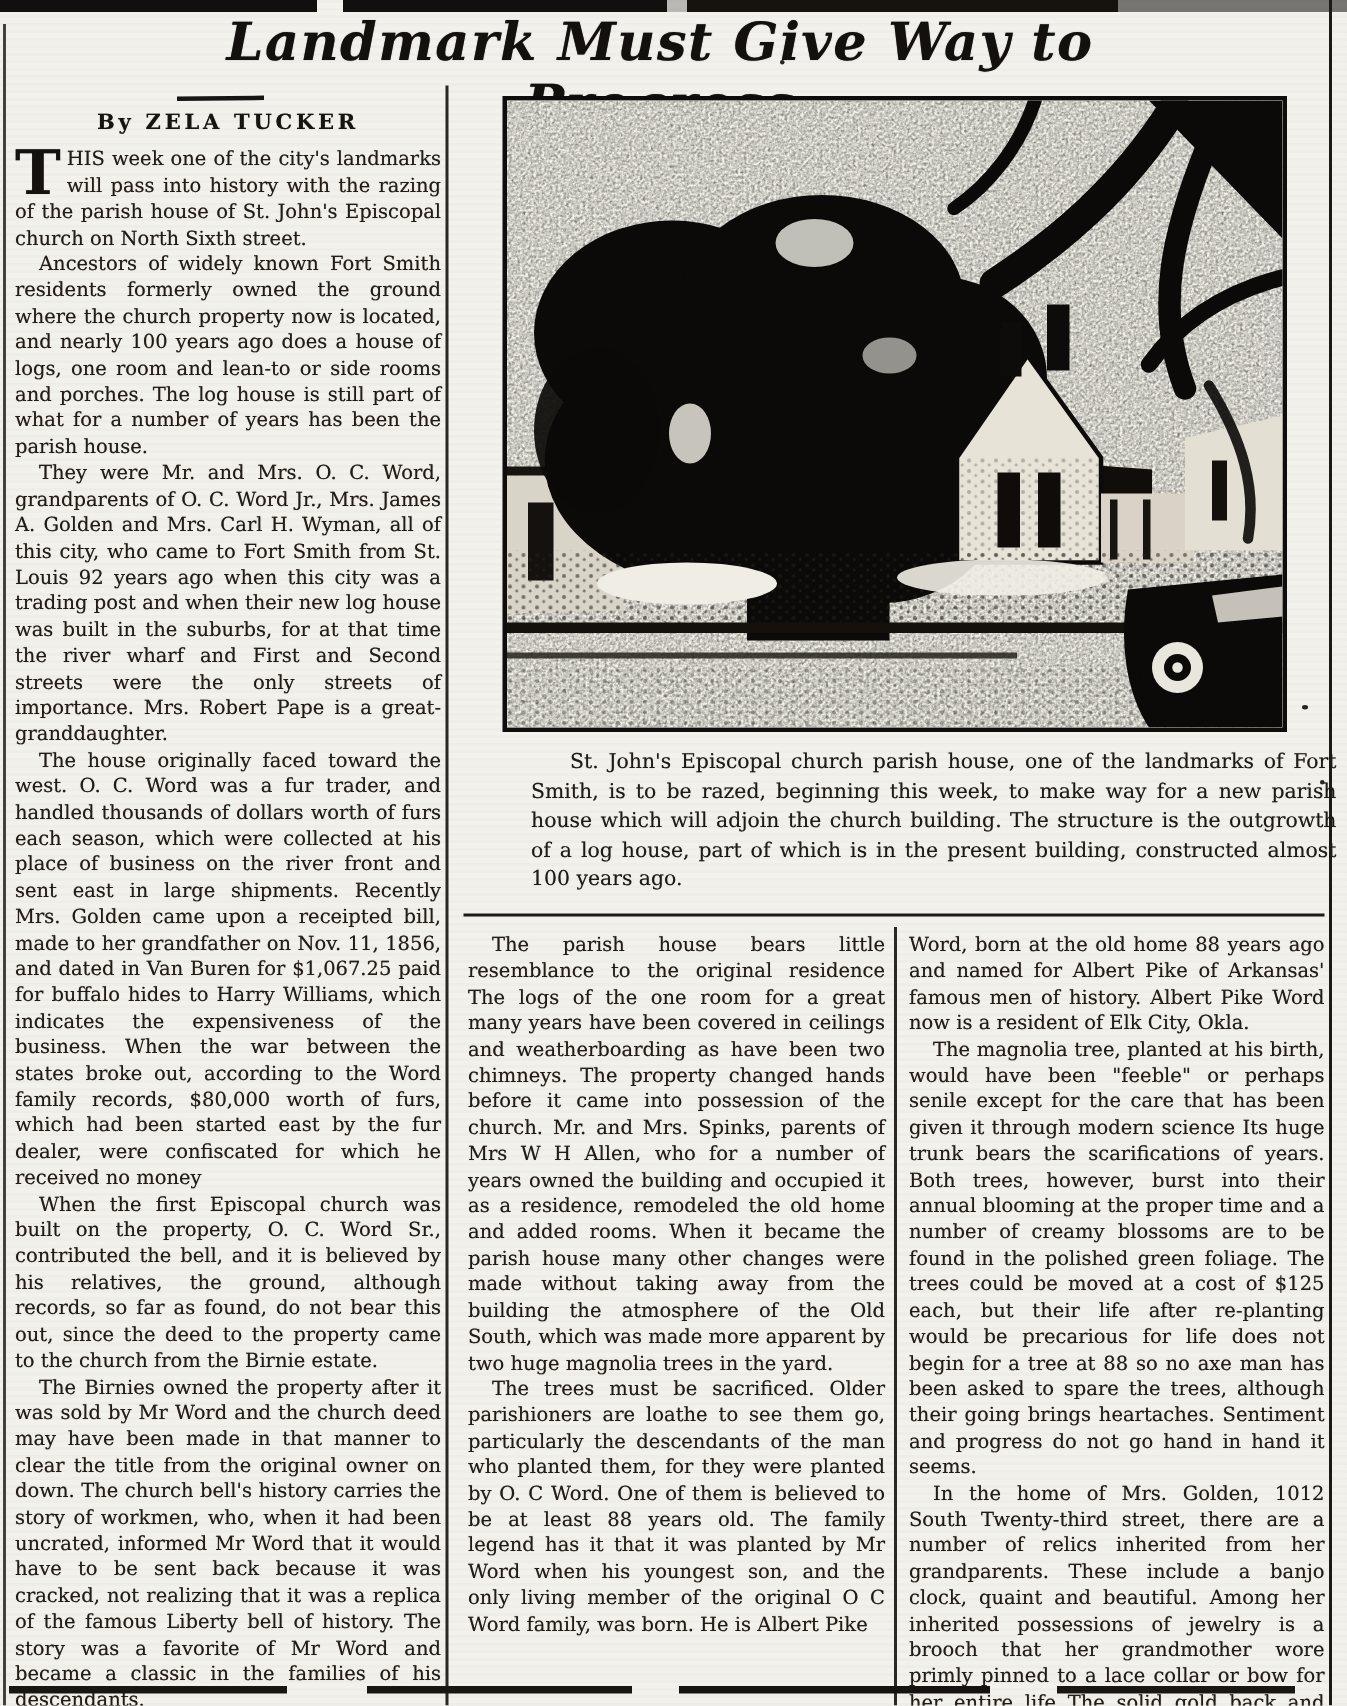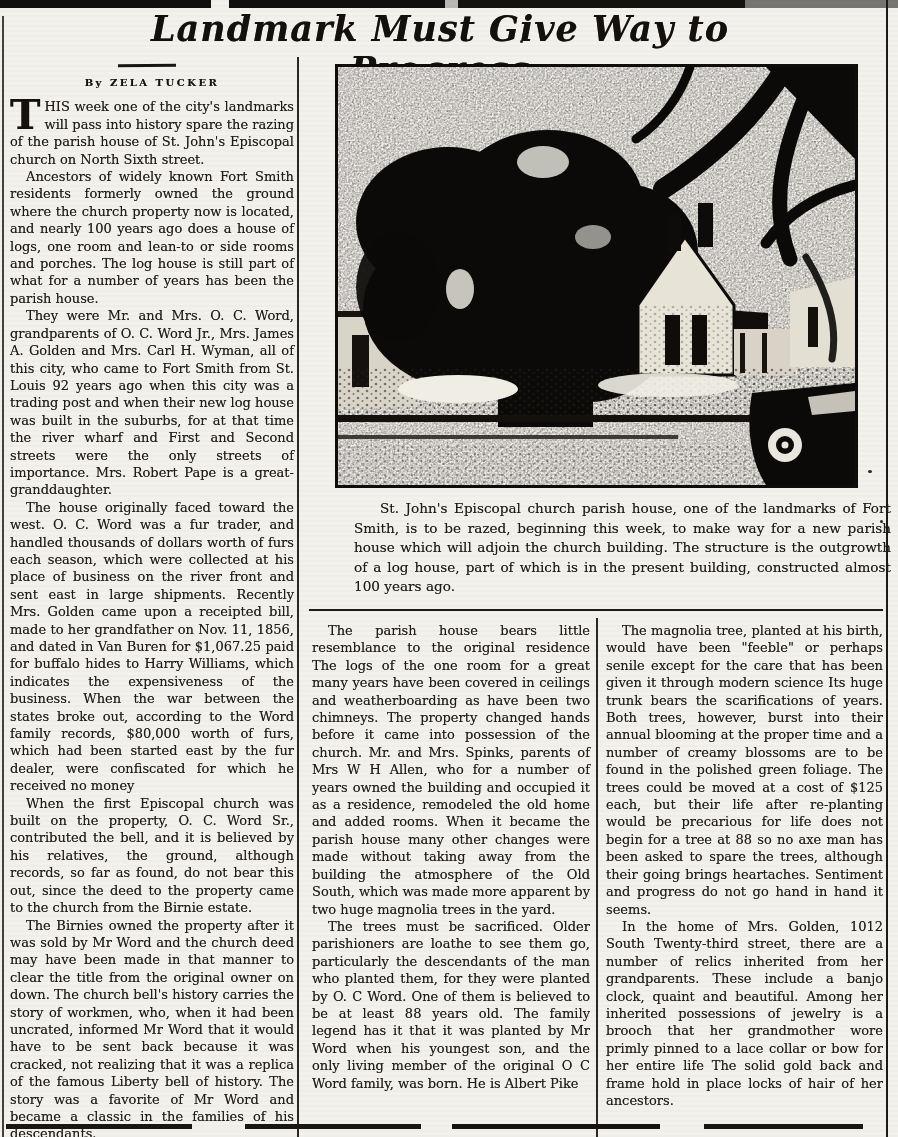--- a/index.html
+++ b/index.html
@@ -28,21 +28,21 @@
     position:absolute;left:60px;top:8px;width:760px;margin:0;
     text-align:center;
     font-family:"DejaVu Serif", serif;
     font-style:italic;font-weight:bold;
     font-size:35px;letter-spacing:1px;
     color:#13100d;
     text-shadow:0 0 .6px rgba(0,0,0,.6);
   }
   .byline-dash{position:absolute;left:118px;top:64px;width:58px;height:3px;background:#171513;transform:rotate(-.6deg);}
   .byline{
-    text-align:center;font-weight:bold;font-size:10px;letter-spacing:2.5px;
+    text-align:center;font-weight:bold;font-size:14px;letter-spacing:2.5px;
     margin:0 0 7px 0;color:#181511;white-space:nowrap;
   }
   .col{
     position:absolute;
     font-size:13px;line-height:17.4px;
     text-align:justify;
     color:#221c15;
     text-shadow:0 0 .45px rgba(20,15,10,.55);
   }
   .col p{margin:0;text-indent:16px;}
@@ -85,21 +85,21 @@
 
   <div class="top-bar"></div>
   <div class="edge-left"></div>
   <div class="edge-right"></div>
 
   <h1 class="headline">Landmark Must Give Way to Progress</h1>
   <div class="byline-dash"></div>
 
   <div class="col col-left">
     <div class="byline">By ZELA TUCKER</div>
-    <p class="p-first"><span class="dropcap">T</span><span>HIS week one of the city's landmarks will pass into history spare the razing of the parish house of St. John's Episcopal church on North Sixth street.</span></p>
+    <p class="p-first"><span class="dropcap">T</span><span>HIS week one of the city's landmarks will pass into history with the razing of the parish house of St. John's Episcopal church on North Sixth street.</span></p>
     <p>Ancestors of widely known Fort Smith residents formerly owned the ground where the church property now is located, and nearly 100 years ago does a house of logs, one room and lean-to or side rooms and porches. The log house is still part of what for a number of years has been the parish house.</p>
     <p>They were Mr. and Mrs. O. C. Word, grandparents of O. C. Word Jr., Mrs. James A. Golden and Mrs. Carl H. Wyman, all of this city, who came to Fort Smith from St. Louis 92 years ago when this city was a trading post and when their new log house was built in the suburbs, for at that time the river wharf and First and Second streets were the only streets of importance. Mrs. Robert Pape is a great-granddaughter.</p>
     <p>The house originally faced toward the west. O. C. Word was a fur trader, and handled thousands of dollars worth of furs each season, which were collected at his place of business on the river front and sent east in large shipments. Recently Mrs. Golden came upon a receipted bill, made to her grandfather on Nov. 11, 1856, and dated in Van Buren for $1,067.25 paid for buffalo hides to Harry Williams, which indicates the expensiveness of the business. When the war between the states broke out, according to the Word family records, $80,000 worth of furs, which had been started east by the fur dealer, were confiscated for which he received no money</p>
     <p>When the first Episcopal church was built on the property, O. C. Word Sr., contributed the bell, and it is believed by his relatives, the ground, although records, so far as found, do not bear this out, since the deed to the property came to the church from the Birnie estate.</p>
     <p>The Birnies owned the property after it was sold by Mr Word and the church deed may have been made in that manner to clear the title from the original owner on down. The church bell's history carries the story of workmen, who, when it had been uncrated, informed Mr Word that it would have to be sent back because it was cracked, not realizing that it was a replica of the famous Liberty bell of history. The story was a favorite of Mr Word and became a classic in the families of his descendants.</p>
 
   </div>
 
   <figure class="photo">
     <svg viewBox="0 0 517 418" preserveAspectRatio="none">
@@ -179,20 +179,21 @@
   <div class="hr-mid"></div>
   <div class="vr-1"></div>
   <div class="vr-2"></div>
 
   <div class="col col-mid">
     <p>The parish house bears little resemblance to the original residence The logs of the one room for a great many years have been covered in ceilings and weatherboarding as have been two chimneys. The property changed hands before it came into possession of the church. Mr. and Mrs. Spinks, parents of Mrs W H Allen, who for a number of years owned the building and occupied it as a residence, remodeled the old home and added rooms. When it became the parish house many other changes were made without taking away from the building the atmosphere of the Old South, which was made more apparent by two huge magnolia trees in the yard.</p>
     <p>The trees must be sacrificed. Older parishioners are loathe to see them go, particularly the descendants of the man who planted them, for they were planted by O. C Word. One of them is believed to be at least 88 years old. The family legend has it that it was planted by Mr Word when his youngest son, and the only living member of the original O C Word family, was born. He is Albert Pike</p>
   </div>
 
   <div class="col col-right">
+    <p class="cont">Word, born at the old home 88 years ago and named for Albert Pike of Arkansas' famous men of history. Albert Pike Word now is a resident of Elk City, Okla.</p>
     <p>The magnolia tree, planted at his birth, would have been "feeble" or perhaps senile except for the care that has been given it through modern science Its huge trunk bears the scarifications of years. Both trees, however, burst into their annual blooming at the proper time and a number of creamy blossoms are to be found in the polished green foliage. The trees could be moved at a cost of $125 each, but their life after re-planting would be precarious for life does not begin for a tree at 88 so no axe man has been asked to spare the trees, although their going brings heartaches. Sentiment and progress do not go hand in hand it seems.</p>
     <p>In the home of Mrs. Golden, 1012 South Twenty-third street, there are a number of relics inherited from her grandparents. These include a banjo clock, quaint and beautiful. Among her inherited possessions of jewelry is a brooch that her grandmother wore primly pinned to a lace collar or bow for her entire life The solid gold back and frame hold in place locks of hair of her ancestors.</p>
   </div>
 
   <div class="bottom-bar"></div>
 
   <div class="speck" style="left:520px;top:40px;width:3px;height:3px;"></div>
   <div class="speck" style="left:868px;top:470px;width:4px;height:3px;"></div>
   <div class="speck" style="left:880px;top:520px;width:3px;height:3px;"></div>
 </div>

